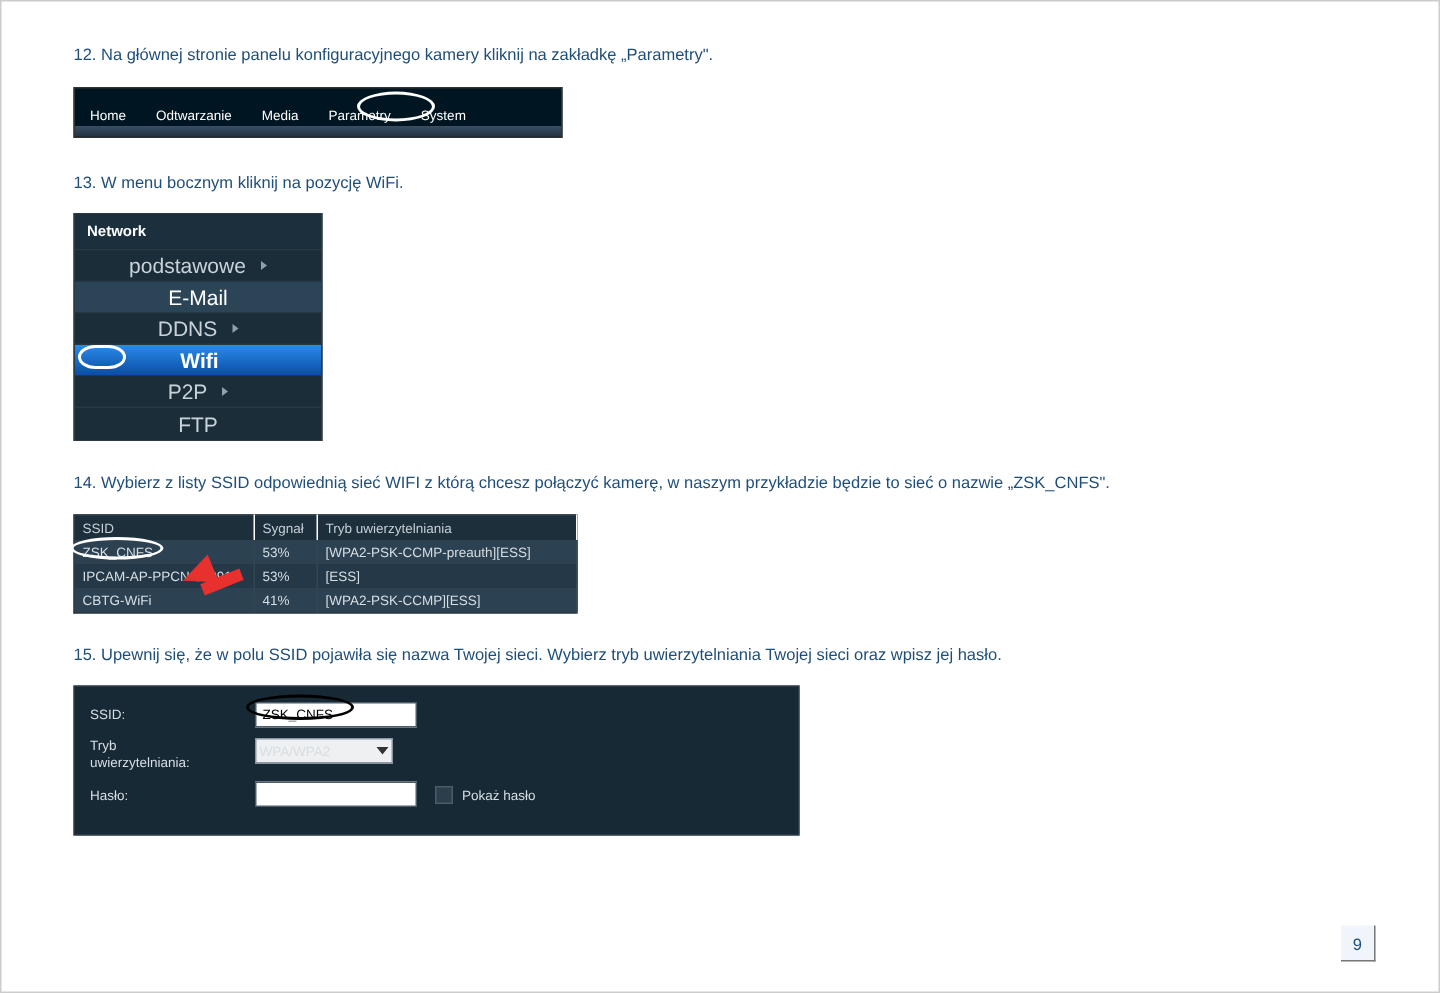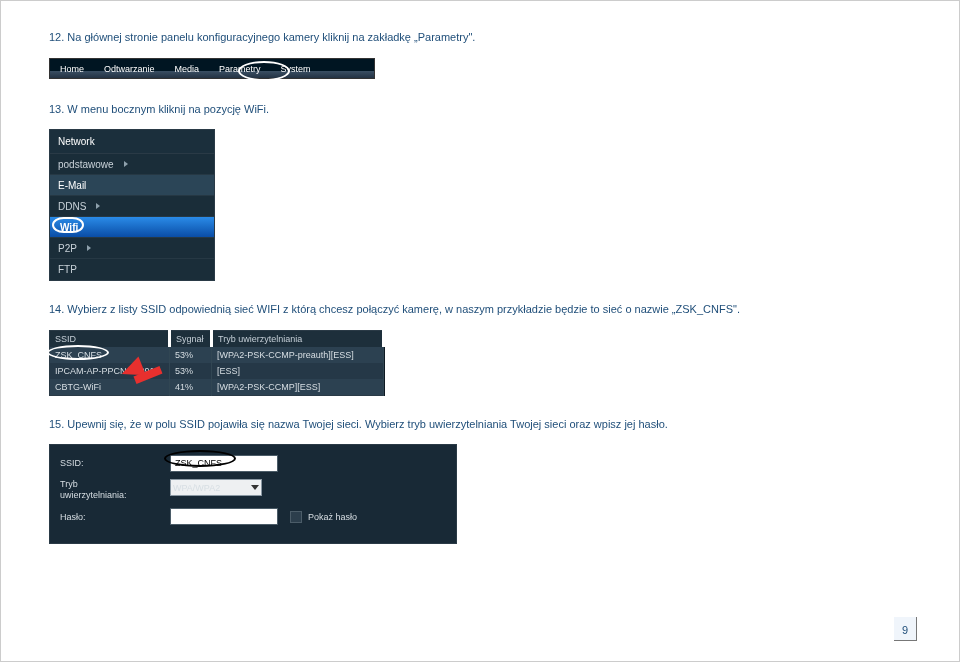--- a/index.html
+++ b/index.html
@@ -11,23 +11,24 @@
     font-size: 11px;
     color: #000;
     position: relative;
     padding: 28px 48px 28px 48px;
     border: 1px solid #ccc;
   }
   .step { color: #1f4e79; font-size: 11px; margin-bottom: 12px; line-height: 1.5; }
   .navbar {
     background: #001522;
     border: 1px solid #333;
-    height: 21px;
+    height: 34px;
     width: 326px;
     display: flex;
+    align-items: center;
     position: relative;
     margin-bottom: 22px;
   }
   .nav-band {
     position: absolute;
     left: 0; right: 0; bottom: 0; height: 7px;
     background: linear-gradient(#3a4f63, #233243);
   }
   .nav-item {
     color: #fff;
@@ -47,32 +48,32 @@
     z-index: 3;
   }
   .sidebar {
     width: 166px;
     background: #122632;
     border: 1px solid #2a3a46;
     margin-bottom: 20px;
   }
   .sidebar-header {
     color: #fff;
-    font-weight: normal;
+    font-weight: bold;
     font-size: 10px;
     padding: 6px 8px;
     background: #1b2f3c;
     border-bottom: 1px solid #2a3a46;
   }
   .sidebar-row {
     display: flex;
     align-items: center;
-    justify-content: flex-start;
+    justify-content: center;
     padding: 4px 8px;
-    font-size: 10px;
+    font-size: 14px;
     color: #c9d2d9;
     border-bottom: 1px solid #263844;
     background: #1a2d39;
     height: 21px;
     gap: 10px;
   }
   .sidebar-row.active {
     background: linear-gradient(#2a8be8, #0a4da6);
     color: #fff;
     font-weight: bold;
@@ -104,21 +105,21 @@
     border-collapse: collapse;
     margin-bottom: 8px;
     position: relative;
   }
   .wifi-table th {
     text-align: left;
     padding: 3px 5px;
     color: #c4ced6;
     font-weight: normal;
     background: #1d2f3b;
-    border-right: 3px solid #ffffff;
+    border-right: 1px solid #ffffff;
     font-size: 9px;
   }
   .wifi-table td {
     padding: 3px 5px;
     border-right: 1px solid #314653;
     background: #253847;
   }
   .wifi-table tr.alt td { background: #2c4151; }
   .row-circle {
     position: absolute;
@@ -134,21 +135,21 @@
     border-right: 22px solid #e8302e;
     transform: rotate(-22deg);
   }
   .red-arrow-tail {
     position: absolute;
     width: 28px; height: 8px;
     background: #e8302e;
     transform: rotate(-22deg);
   }
   .form-panel {
-    width: 408px;
+    width: 484px;
     background: #182936;
     border: 1px solid #2a3a46;
     color: #d7dee3;
     font-size: 9px;
     padding: 8px 10px 10px 10px;
   }
   .form-row {
     display: flex;
     align-items: center;
     margin-bottom: 6px;

